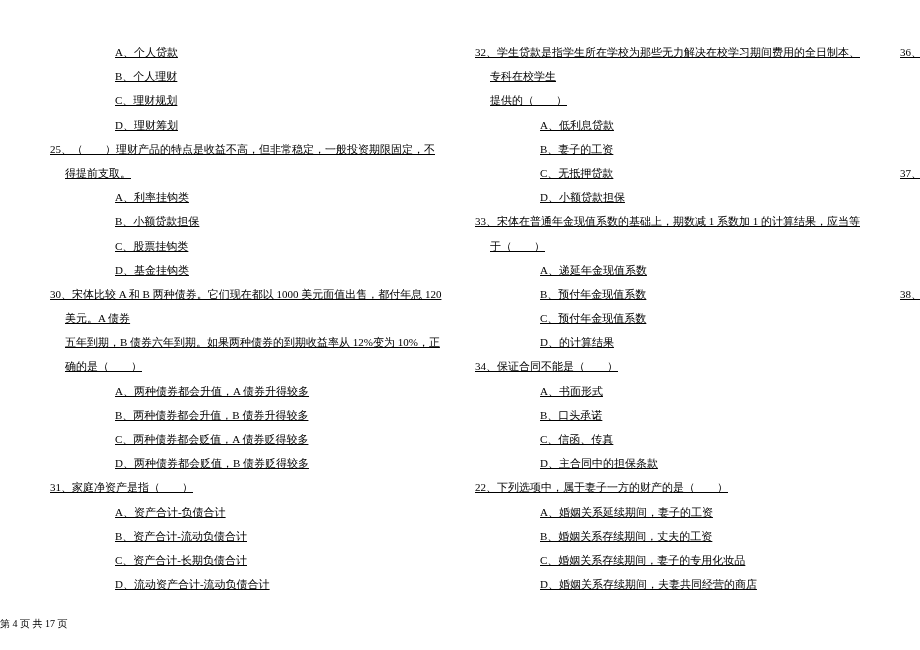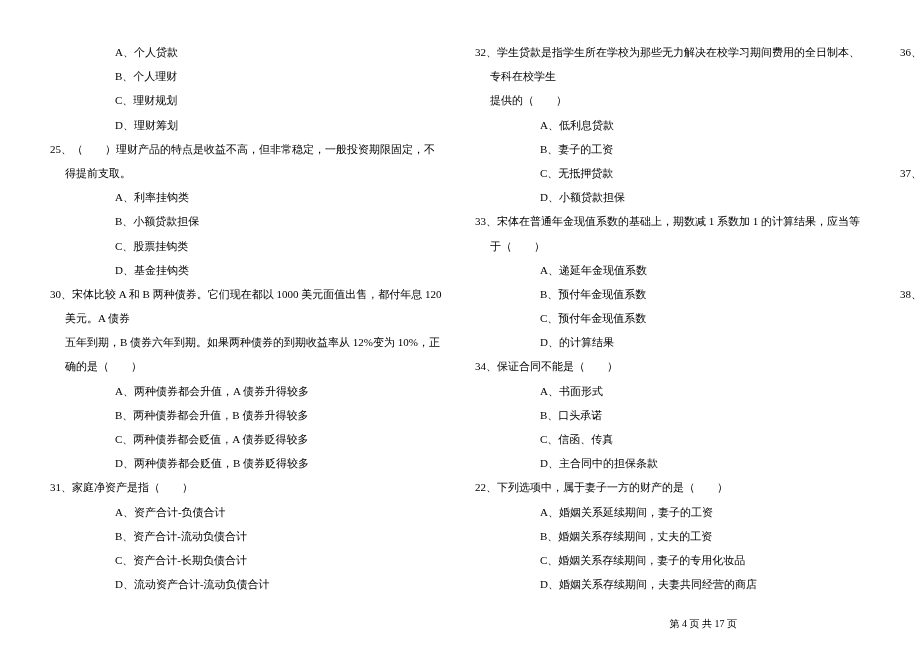--- a/index.html
+++ b/index.html
@@ -27,26 +27,27 @@
     }
     .question-cont {
       padding-left: 15px;
       text-indent: 0;
     }
     .footer {
       position: absolute;
       bottom: 15px;
       left: 0;
       width: 737px;
-      text-align: right;
+      text-align: left;
       font-size: 10px;
       column-span: all;
     }
     .line {
       display: block;
+      text-decoration: underline;
     }
   </style>
 </head>
 <body>
 
 <span class="line option">A、个人贷款</span>
 <span class="line option">B、个人理财</span>
 <span class="line option">C、理财规划</span>
 <span class="line option">D、理财筹划</span>
 

